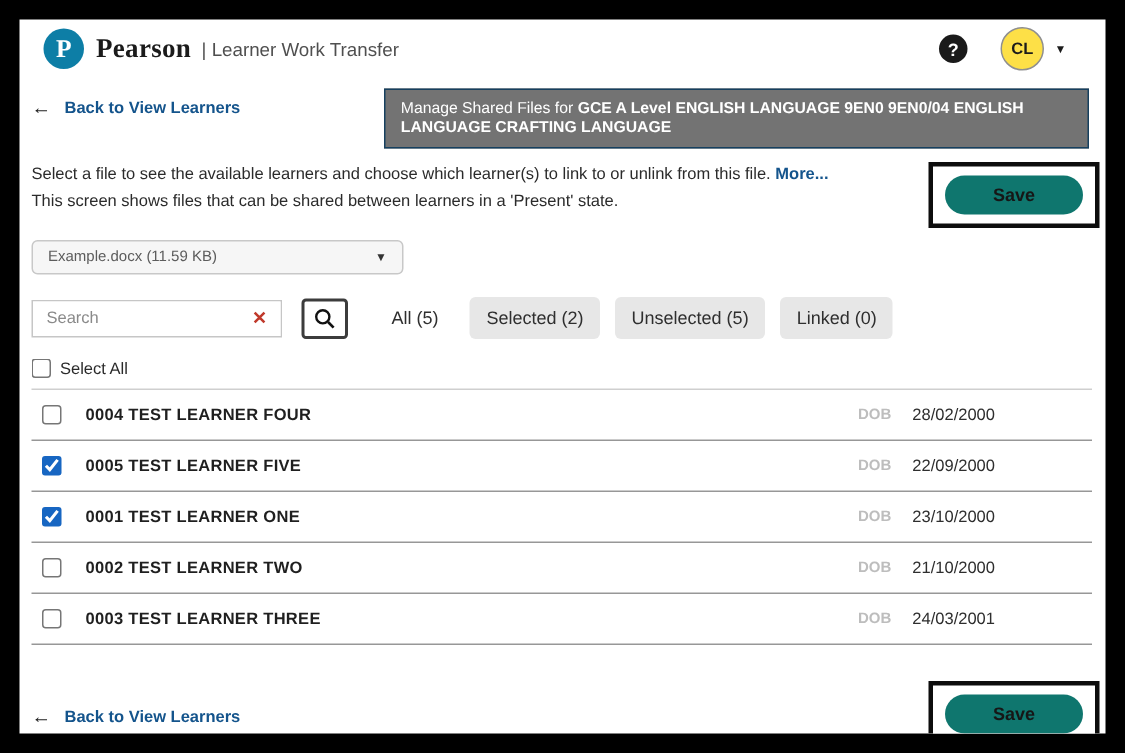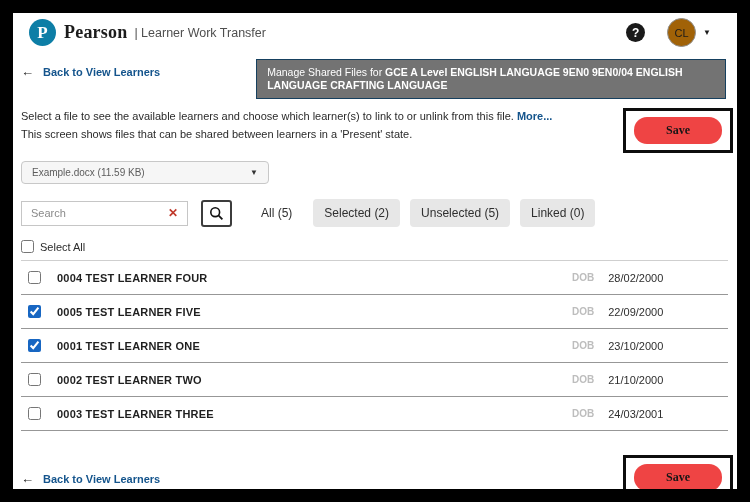--- a/index.html
+++ b/index.html
@@ -16,41 +16,41 @@
           font-family: "Liberation Serif", serif; font-weight: bold; font-size: 17px;
           display: flex; align-items: center; justify-content: center; }
   .brand-name { font-family: "Liberation Serif", serif; font-weight: bold; font-size: 18px;
                 color: #1b1b1b; margin-left: 8px; letter-spacing: .2px; }
   .app-title { font-size: 12.5px; color: #4f4f4f; margin-left: 7px; }
   .header-right { display: flex; align-items: center; }
   .help-icon { width: 19px; height: 19px; border-radius: 50%; background: #1a1a1a; color: #fff;
                font-size: 12px; font-weight: bold; display: flex; align-items: center;
                justify-content: center; cursor: pointer; }
   .avatar { width: 29px; height: 29px; border-radius: 50%; border: 1.5px solid #8f8f8f;
-            color: #1b1b1b; font-size: 11px; font-weight: normal; display: flex;
-            align-items: center; justify-content: center; margin-left: 22px; background:#a16207; }
+            color: #1b1b1b; font-size: 11px; font-weight: bold; display: flex;
+            align-items: center; justify-content: center; margin-left: 22px; background:#fde047; }
   .user-caret { font-size: 8px; color: #1b1b1b; margin-left: 7px; }
 
   
   .banner-row { display: flex; align-items: flex-start; margin: 8px 11px 0 8px; }
   .back-link { display: flex; align-items: center; color: #14548c; font-size: 11px;
                font-weight: bold; text-decoration: none; cursor: pointer; padding-top: 5px; }
   .back-arrow { color: #1b1b1b; font-size: 13px; margin-right: 9px; font-weight: normal; }
   .banner { flex: 1; margin-left: 96px; background: #737373; border: 1px solid #16405f;
             color: #fff; font-size: 10.5px; padding: 6px 10px; line-height: 1.25; }
   .banner b { font-weight: bold; }
 
   
   .intro-row { display: flex; margin: 9px 4px 0 8px; }
   .intro { flex: 1; font-size: 11px; color: #2b2b2b; line-height: 1.6; }
   .more-link { color: #14548c; cursor: pointer; text-decoration: none; font-weight: bold; }
   .save-outline { border: 3px solid #0d0d0d; background: #fff; padding: 6px 8px;
                   align-self: flex-start; }
-  .save-btn { background: #ef4444; border: none; border-radius: 13px; padding: 6px 32px;
-              font-family: Liberation Serif, serif; font-size: 12px; font-weight: bold;
+  .save-btn { background: #0f766e; border: none; border-radius: 13px; padding: 6px 32px;
+              font-family: Liberation Sans, sans-serif; font-size: 12px; font-weight: bold;
               color: #161616; cursor: pointer; }
 
   
   .file-row { margin: 8px 0 0 8px; }
   .dropdown { width: 248px; height: 23px; background: #f6f6f6; border: 1px solid #c8c8c8;
               border-radius: 4px; display: flex; align-items: center;
               justify-content: space-between; padding: 0 10px; cursor: pointer; }
   .dropdown-value { font-size: 10px; color: #5c5c5c; }
   .dd-caret { font-size: 8px; color: #333; }
 

